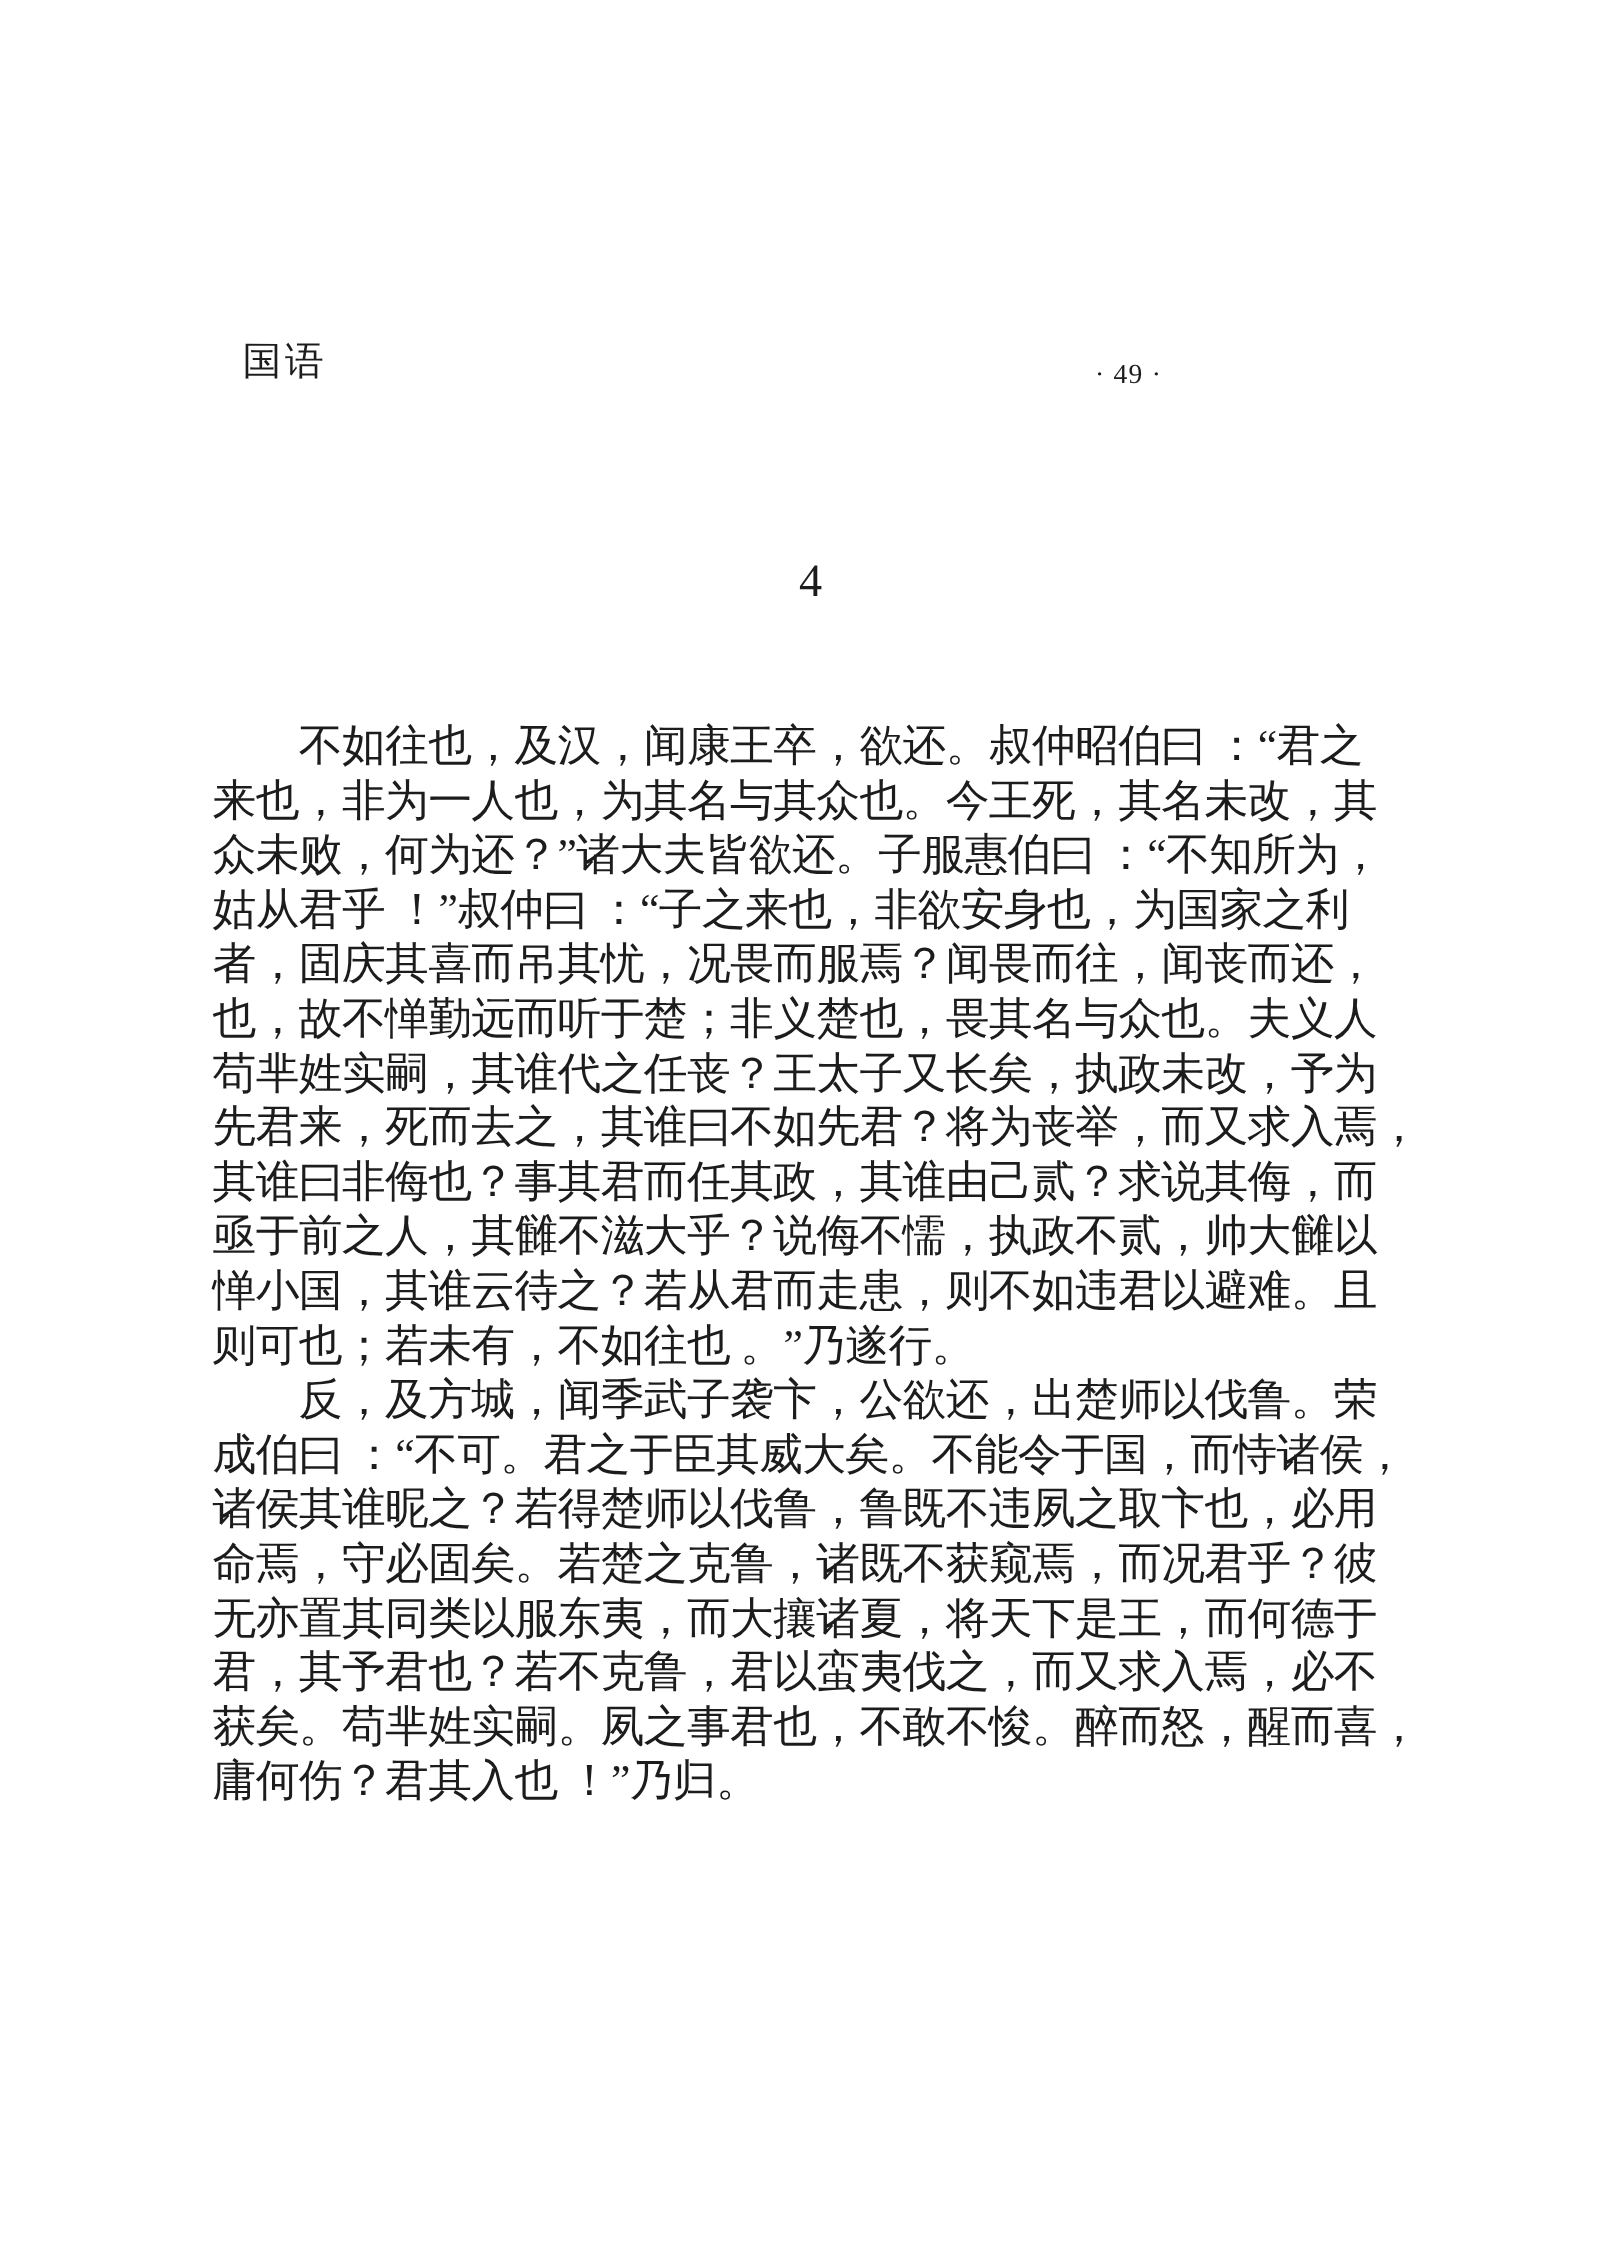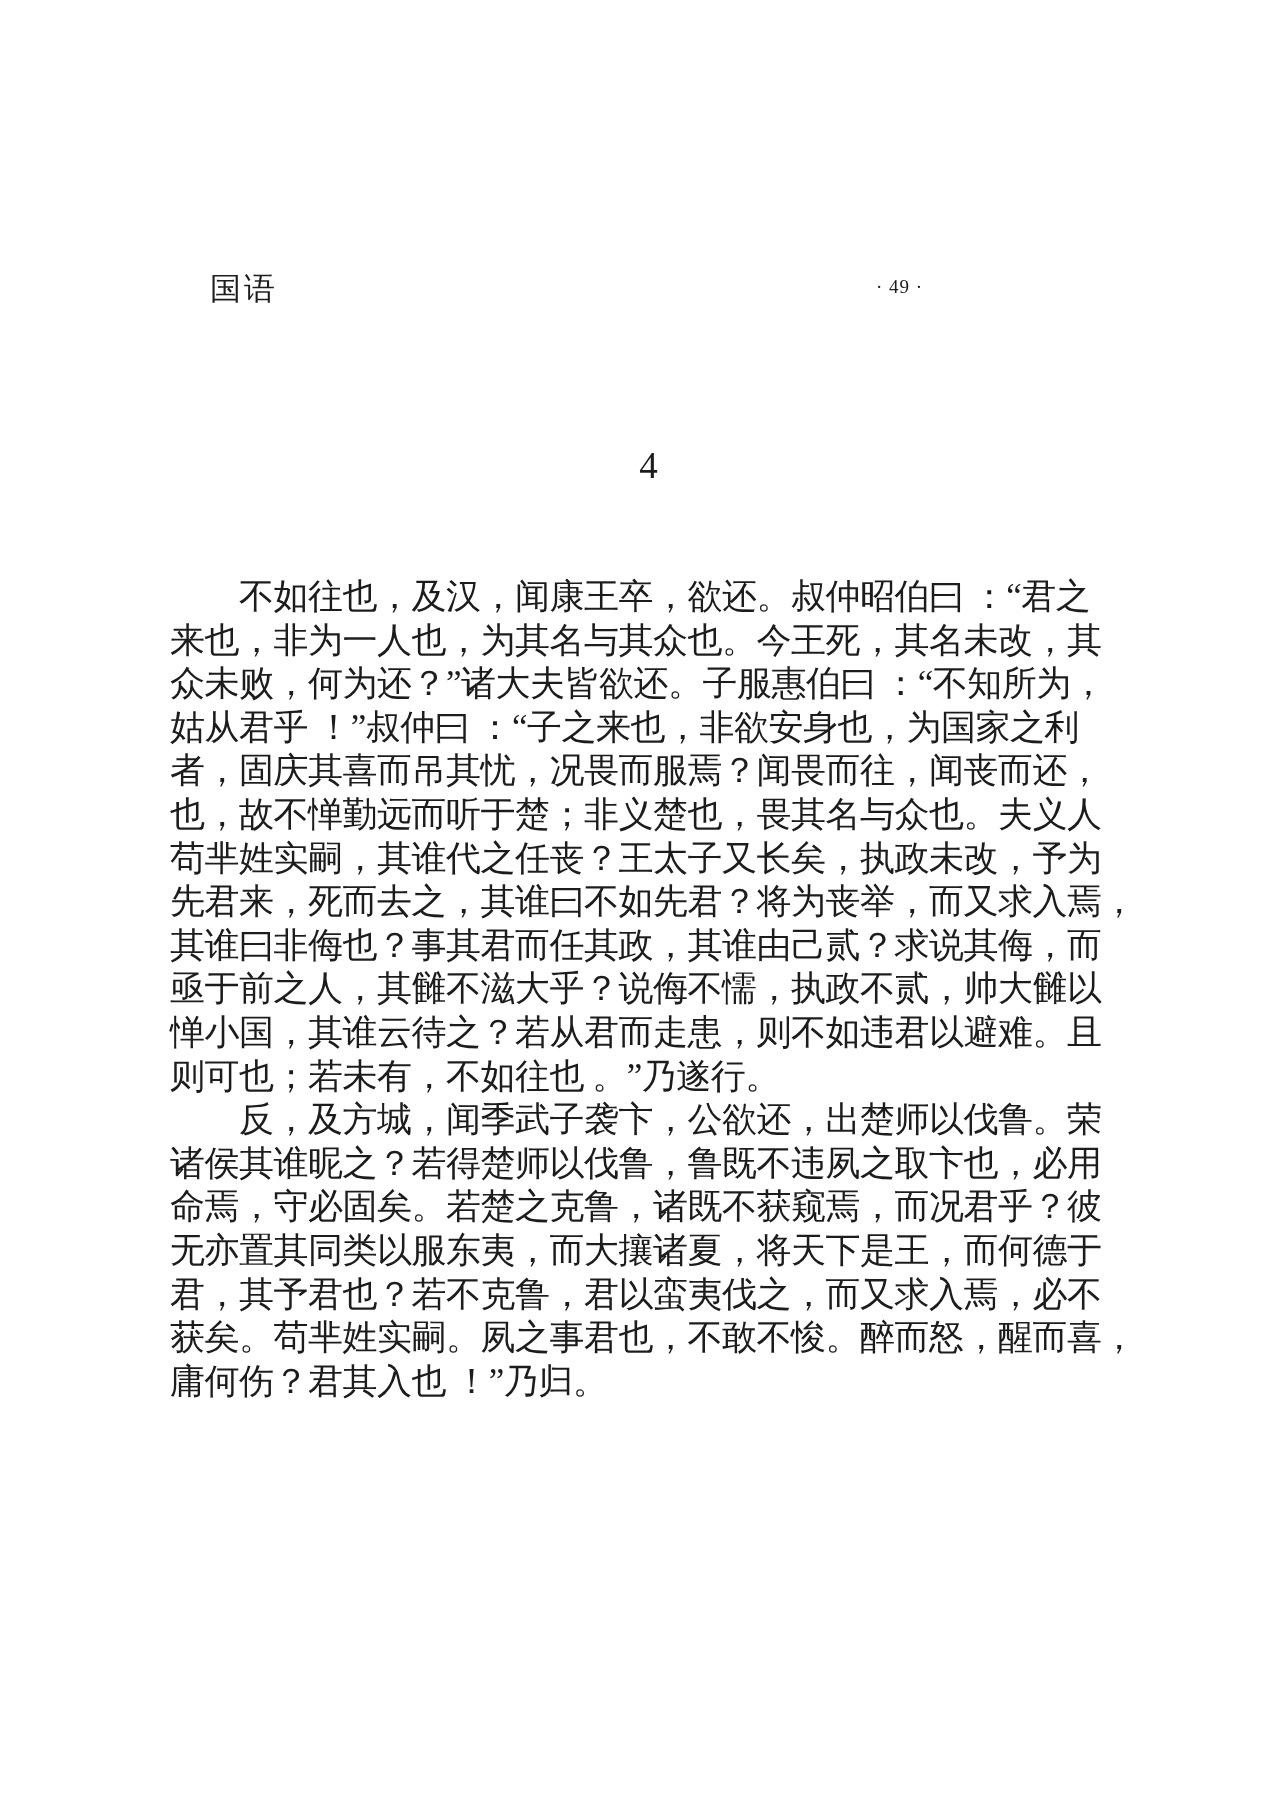--- a/index.html
+++ b/index.html
@@ -16,27 +16,26 @@
     font-family: "Liberation Serif", "DejaVu Serif", serif;
     color: #1c1c1c;
   }
   .running-title {
     position: absolute;
     left: 194px;
     top: 268px;
     font-size: 31px;
     letter-spacing: 3px;
     white-space: pre;
-    margin-left: 16px;
   }
   .page-number {
     position: absolute;
     left: 876px;
-    top: 276px;
-    font-size: 19px;
+    top: 286px;
+    font-size: 22px;
     letter-spacing: 1px;
     white-space: pre;
   }
   .section-number {
     position: absolute;
     left: 0;
     top: 444px;
     width: 1283px;
     text-align: center;
     text-indent: 14px;
@@ -89,20 +88,21 @@
 
       <div class="text-line">亟于前之人，其雠不滋大乎？说侮不懦，执政不贰，帅大雠以</div>
 
       <div class="text-line">惮小国，其谁云待之？若从君而走患，则不如违君以避难。且</div>
 
 
       <div class="text-line">则可也；若未有，不如往也 。”乃遂行。</div>
 
       <div class="text-line">　　反，及方城，闻季武子袭卞，公欲还，出楚师以伐鲁。荣</div>
 
+      <div class="text-line">成伯曰 ：“不可。君之于臣其威大矣。不能令于国，而恃诸侯，</div>
 
       <div class="text-line">诸侯其谁昵之？若得楚师以伐鲁，鲁既不违夙之取卞也，必用</div>
 
       <div class="text-line">命焉，守必固矣。若楚之克鲁，诸既不获窥焉，而况君乎？彼</div>
 
       <div class="text-line">无亦置其同类以服东夷，而大攘诸夏，将天下是王，而何德于</div>
 
       <div class="text-line">君，其予君也？若不克鲁，君以蛮夷伐之，而又求入焉，必不</div>
 
       <div class="text-line">获矣。苟芈姓实嗣。夙之事君也，不敢不悛。醉而怒，醒而喜，</div>

